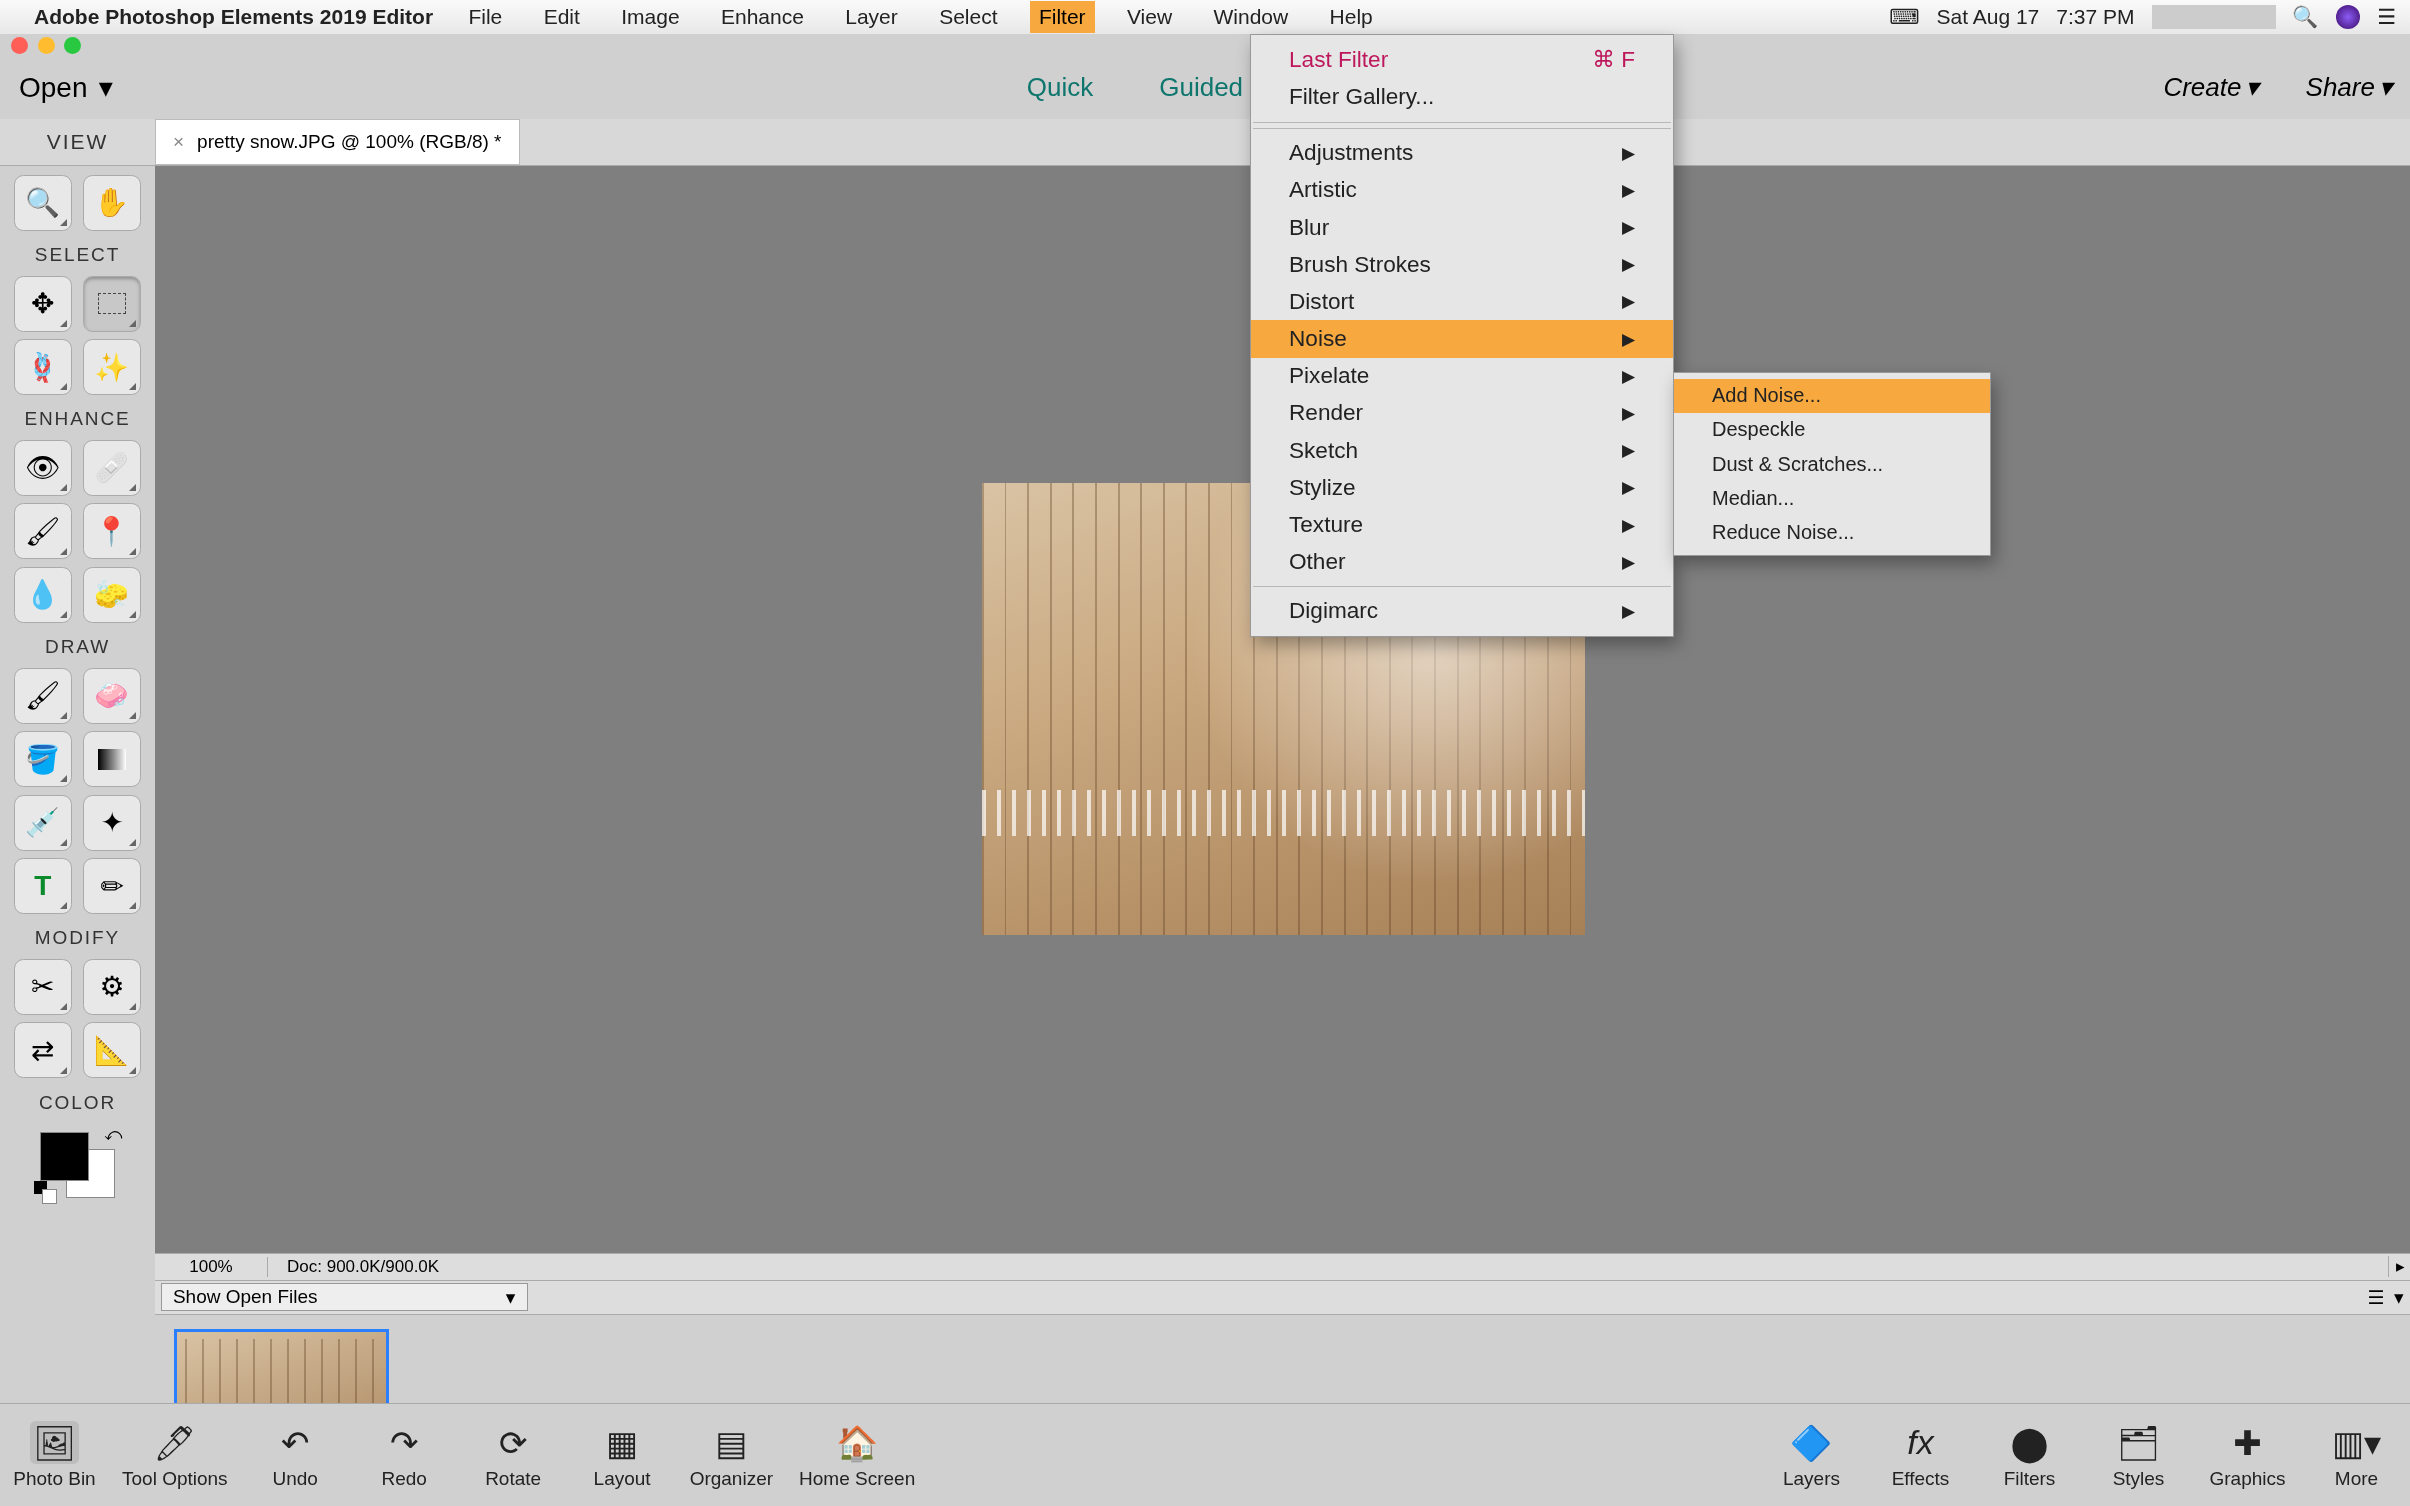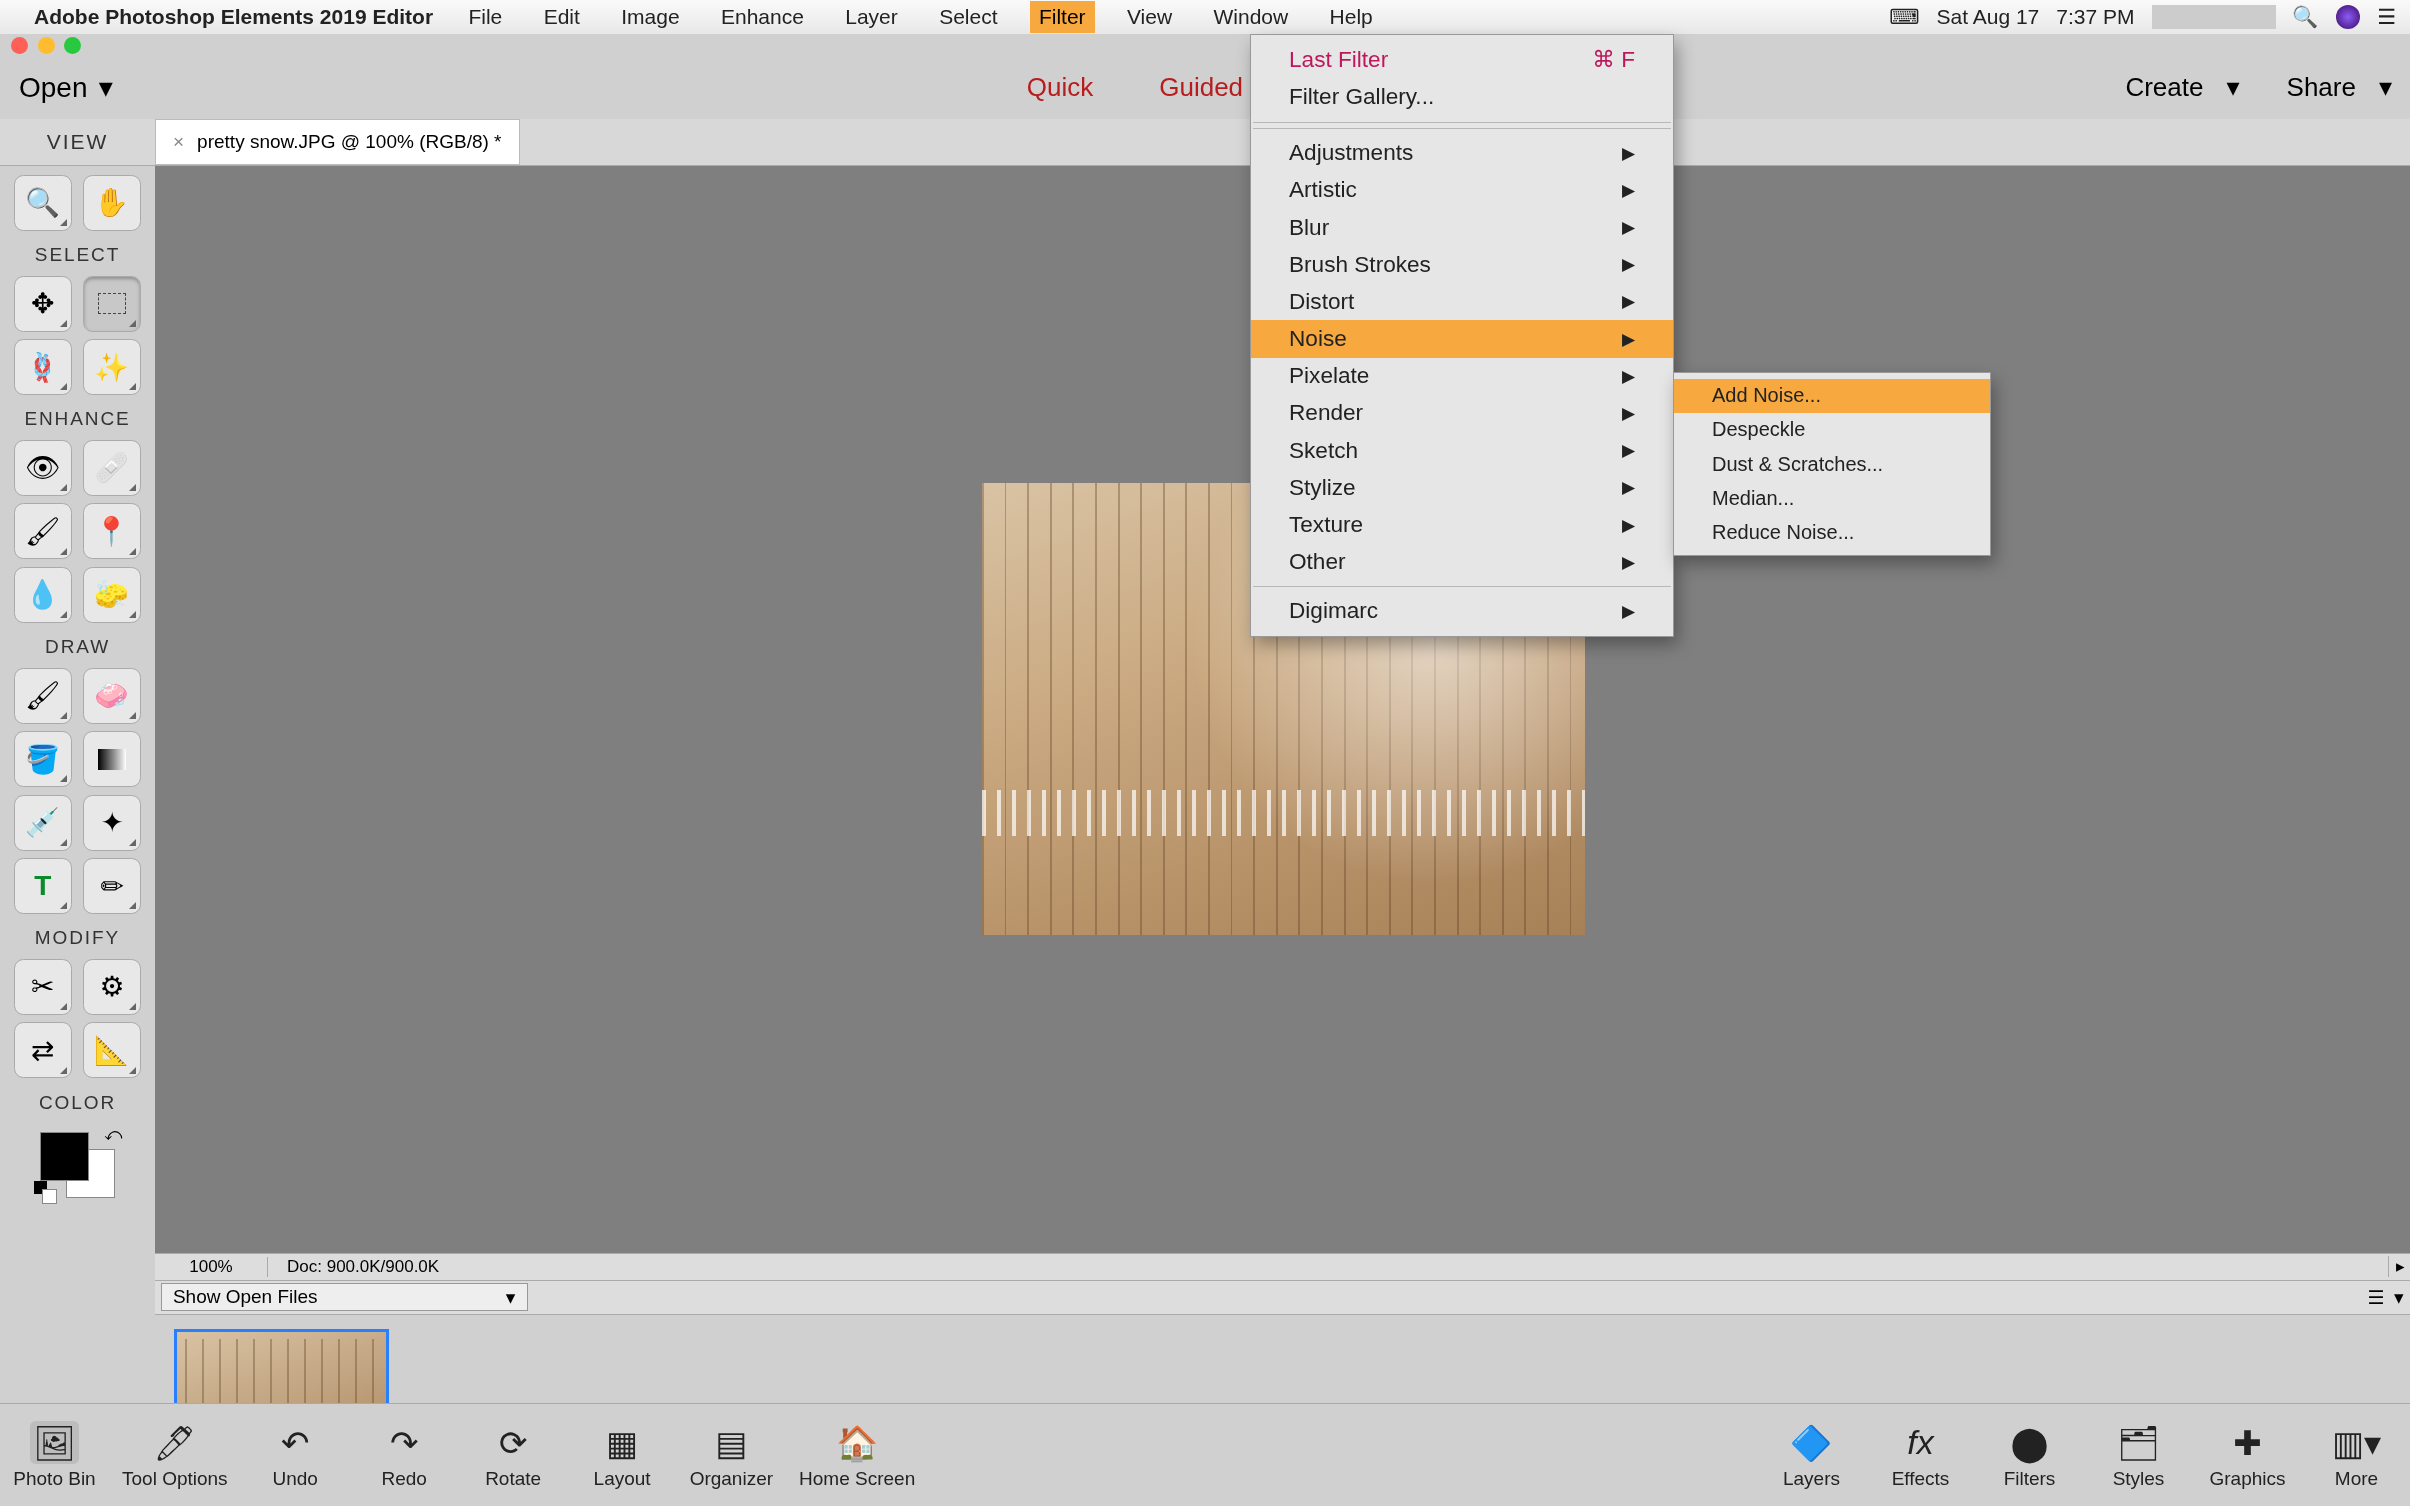--- a/index.html
+++ b/index.html
@@ -15,23 +15,23 @@
 .mac-right .blank-box { width: 124px; height: 24.5px; background: #ccc; }
 .mac-right span { font-size: 21px; }
 
 
 .window-controls { height: 22.6px; background: #d0d0d0; display:flex; align-items:center; padding-left:11.3px; gap:9.4px;}
 .tl { width:17px; height:17px; border-radius:50%; }
 .tl.red{background:#ff5f57;} .tl.yellow{background:#febc2e;} .tl.green{background:#28c840;}
 
 .topbar { height: 62px; background: #d0d0d0; display:flex; align-items:center; padding: 0 19px; }
 .open-btn { font-size: 28px; font-weight: 400; display:flex; align-items:center; gap:11.3px; }
-.mode-tabs { position:absolute; left:50%; transform:translateX(-50%); display:flex; gap:66px; font-size:26px; font-weight:500; color:#b91c1c;}
+.mode-tabs { position:absolute; left:50%; transform:translateX(-50%); display:flex; gap:66px; font-size:26px; font-weight:500; color:#0f766e;}
 .top-right-actions { margin-left:auto; display:flex; gap:47px; font-size:26px; font-weight:500;}
-.top-right-actions .act{display:flex;align-items:flex-start;gap:23px;}
+.top-right-actions .act{display:flex;align-items:flex-start;gap:4px;font-style:italic;}
 
 
 .doc-tabbar { height: 47px; background: #d8d8d8; display:flex; align-items:center; border-bottom:0.9px solid #aaa;}
 .view-label-cell { width: 155px; text-align:center; font-size:21px; color:#333; letter-spacing:1.9px;}
 .doc-tab { display:flex; align-items:center; height:100%; padding:0 17px; background:#fff; border:0.9px solid #bbb; gap:13px; font-size:19px;}
 .doc-tab .close-x{color:#888;}
 
 
 .main { display:flex; height: 1337px; }
 .toolbar-left { width: 155px; background:#d0d0d0; display:flex; flex-direction:column; align-items:center; padding-top:5.6px;}

